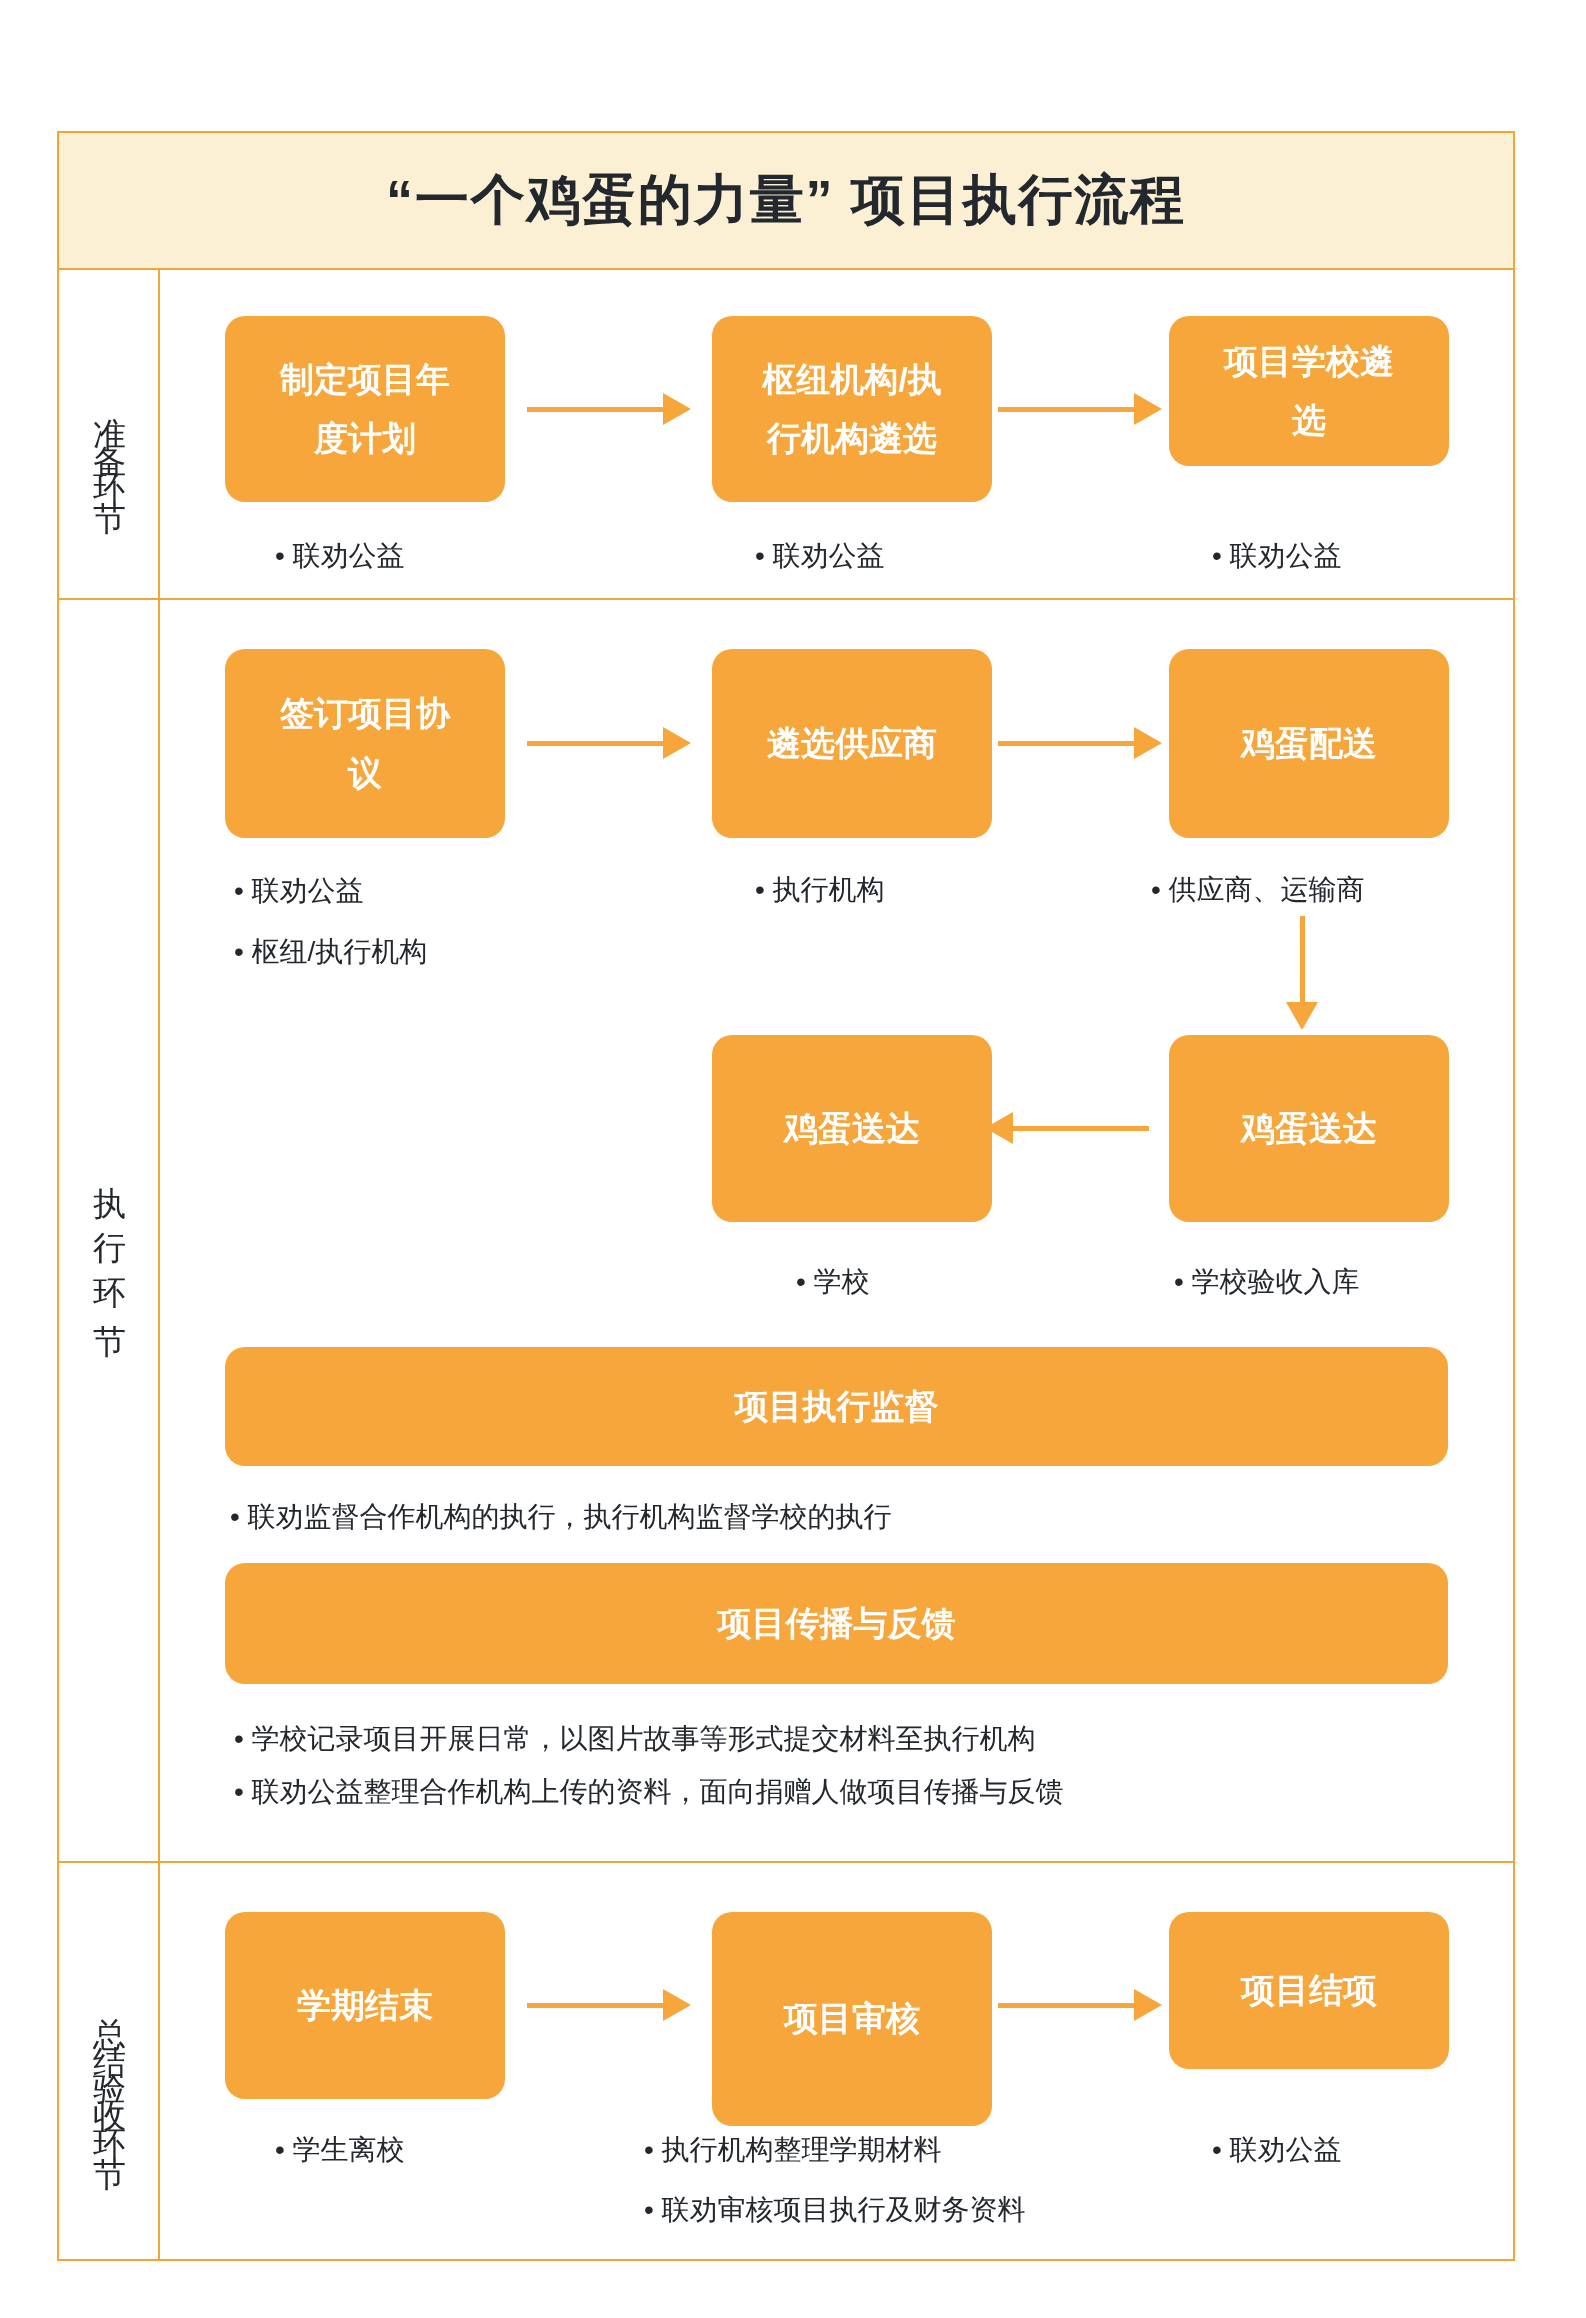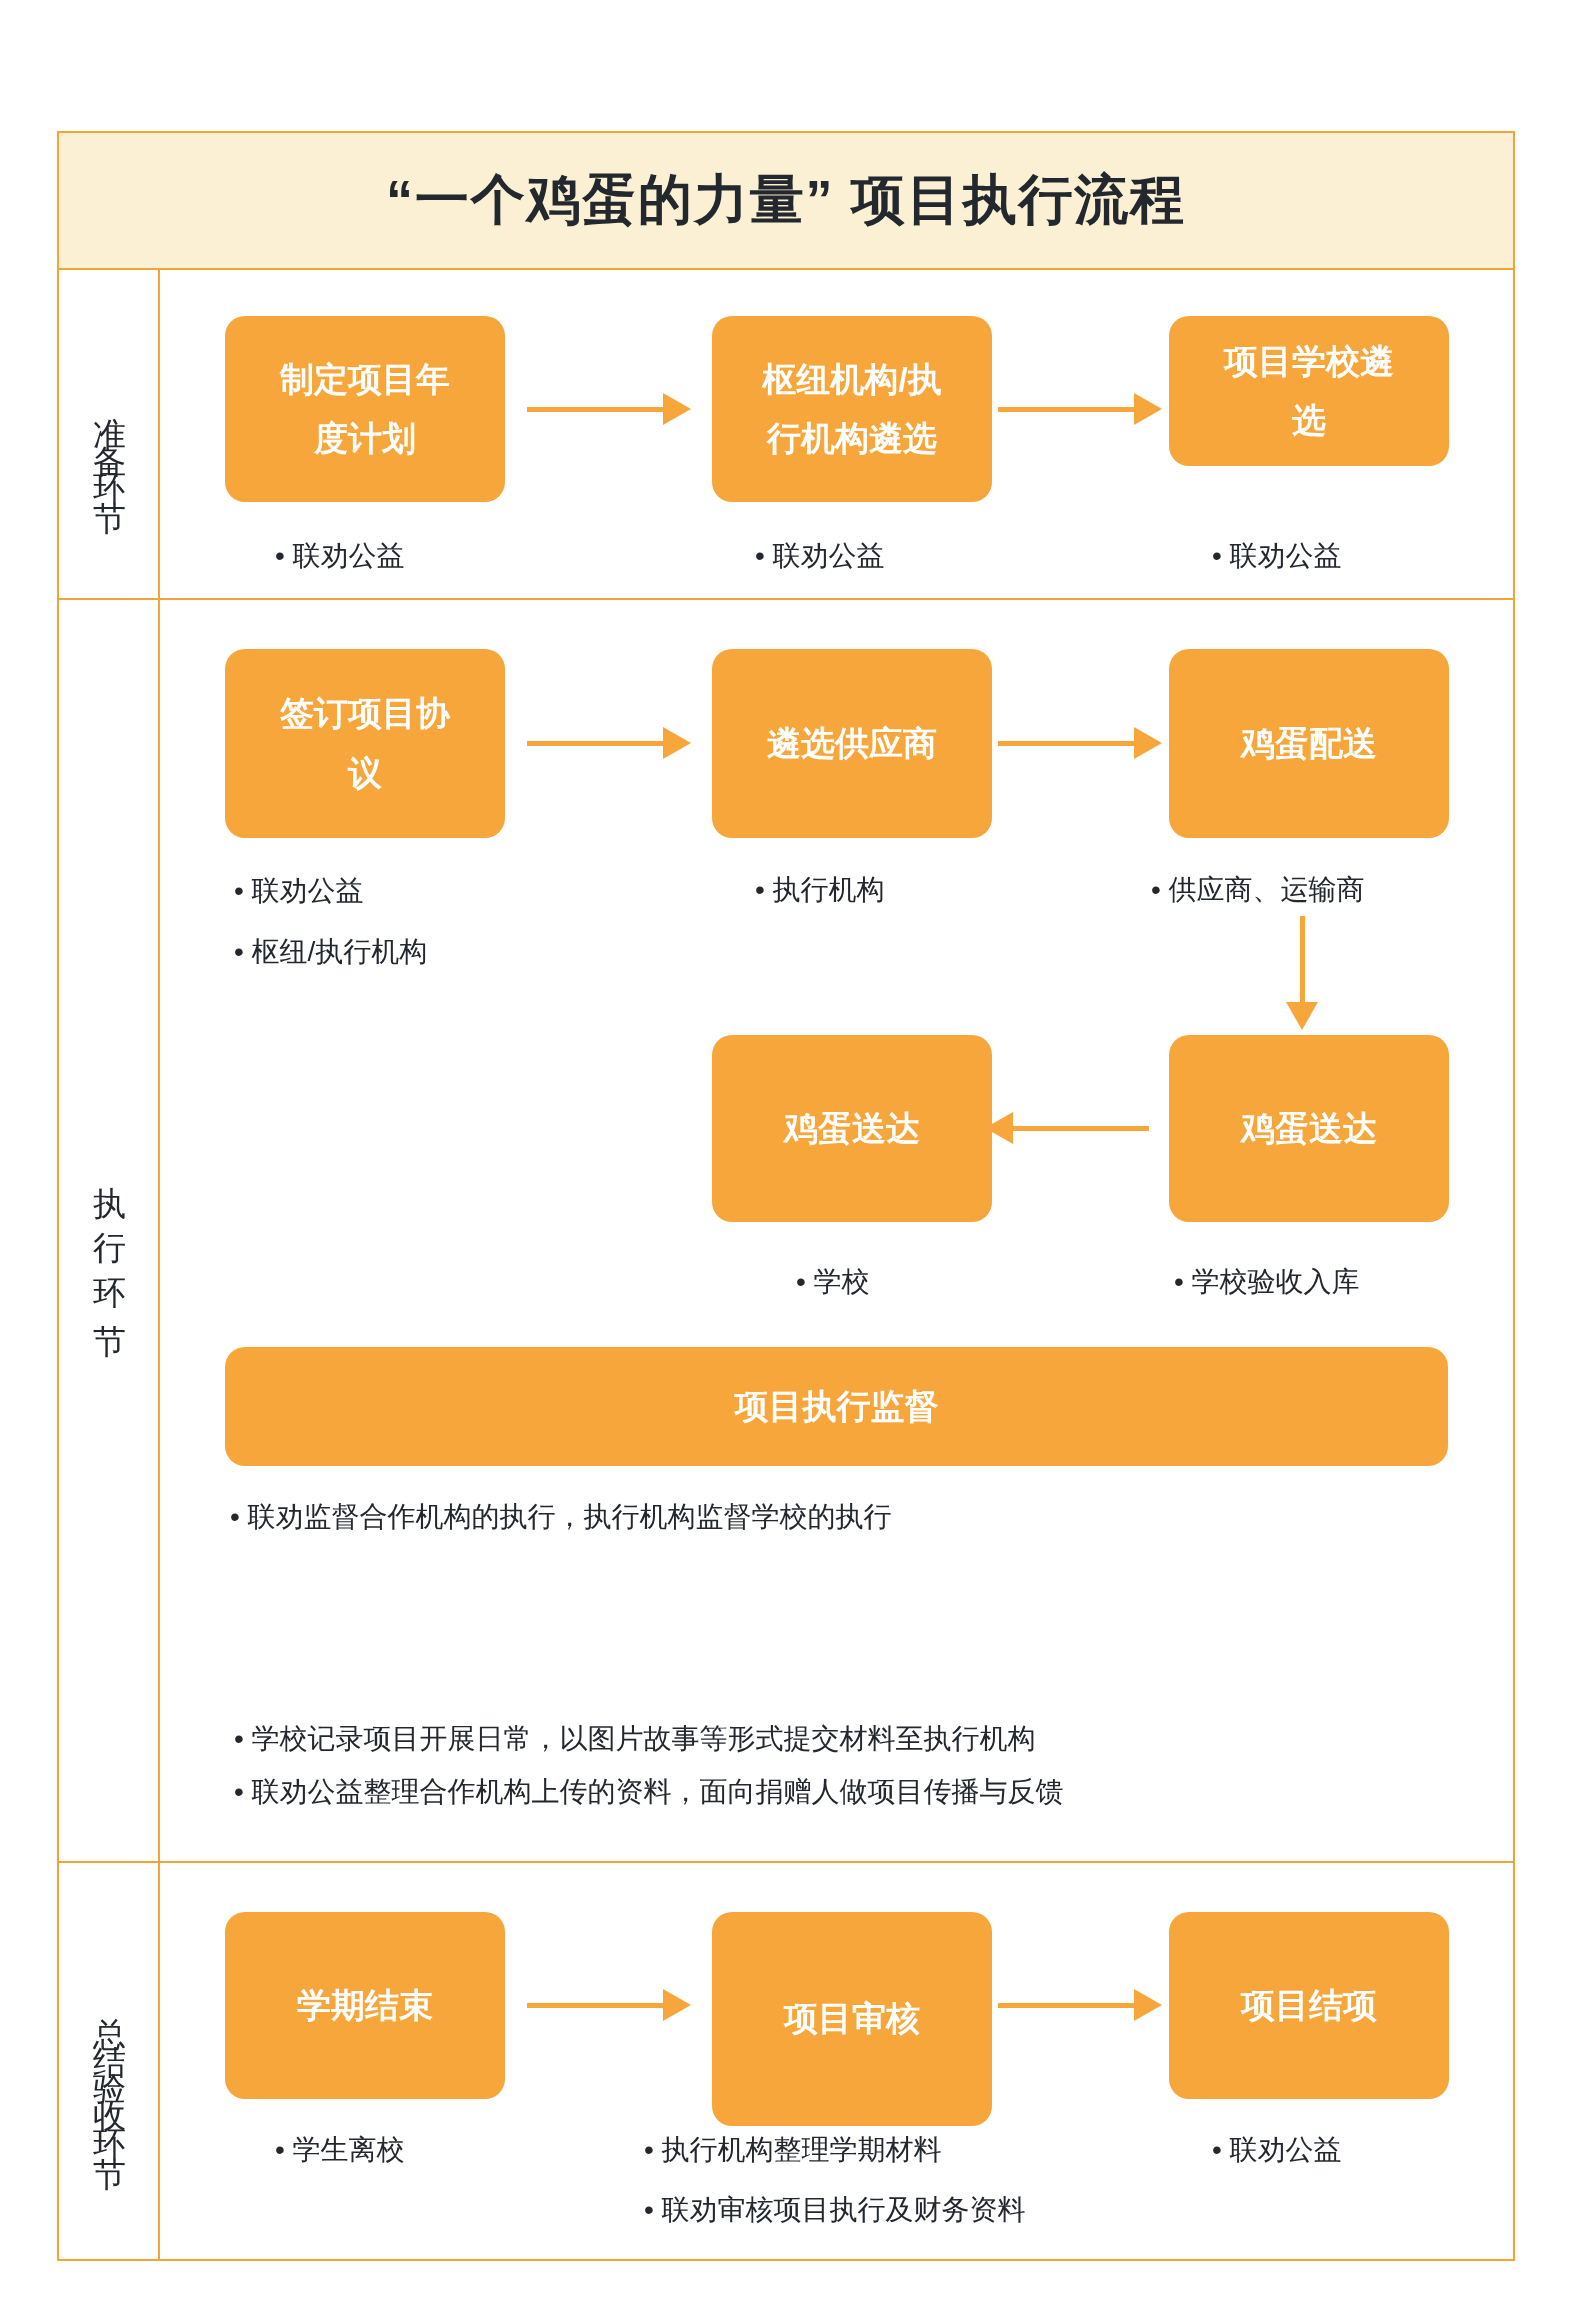--- a/index.html
+++ b/index.html
@@ -133,26 +133,27 @@
       <div class="shaft"></div>
       <div class="head"></div>
     </div>
 
   <div class="bullet" style="left:796px;top:1266px;">• 学校</div>
   <div class="bullet" style="left:1174px;top:1266px;">• 学校验收入库</div>
 
   <div class="node" style="left:225px;top:1347px;width:1223px;height:119px;">项目执行监督</div>
   <div class="bullet" style="left:230px;top:1501px;">• 联劝监督合作机构的执行，执行机构监督学校的执行</div>
 
+  <div class="node" style="left:225px;top:1563px;width:1223px;height:121px;">项目传播与反馈</div>
   <div class="bullet" style="left:234px;top:1723px;">• 学校记录项目开展日常，以图片故事等形式提交材料至执行机构</div>
   <div class="bullet" style="left:234px;top:1776px;">• 联劝公益整理合作机构上传的资料，面向捐赠人做项目传播与反馈</div>
 
   <div class="node" style="left:225px;top:1912px;width:280px;height:187px;">学期结束</div>
   <div class="node" style="left:712px;top:1912px;width:280px;height:214px;">项目审核</div>
-  <div class="node" style="left:1169px;top:1912px;width:280px;height:187px;">项目结项</div>
+  <div class="node" style="left:1169px;top:1912px;width:280px;height:157px;">项目结项</div>
 
   <div class="arrow-r" style="left:527px;top:1989px;">
       <div class="shaft"></div>
       <div class="head"></div>
     </div>
   <div class="arrow-r" style="left:998px;top:1989px;">
       <div class="shaft"></div>
       <div class="head"></div>
     </div>
 

